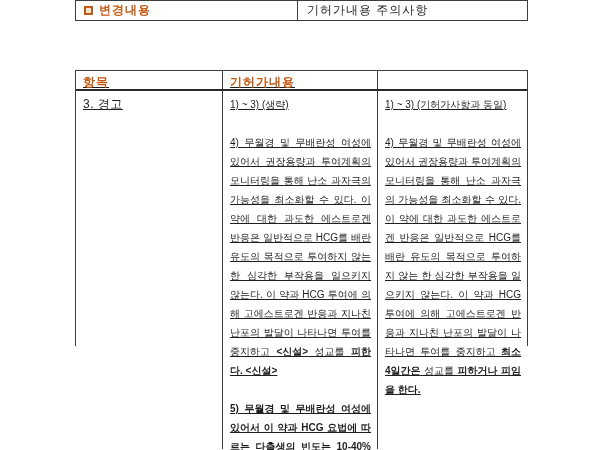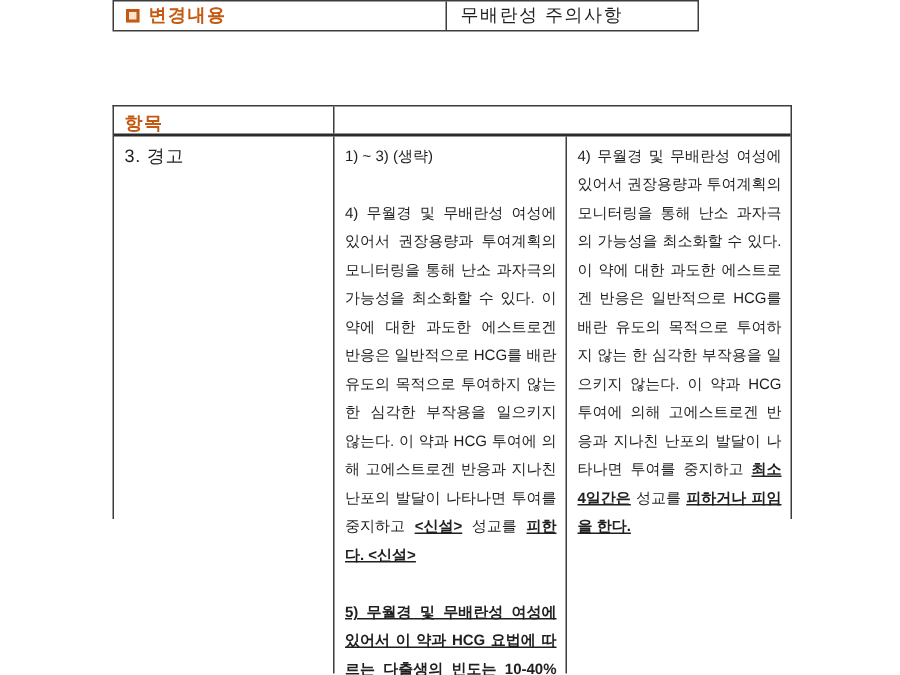--- a/index.html
+++ b/index.html
@@ -5,38 +5,38 @@
   :root { --accent:#c45911; --border:#3d3d3d; --ink:#1f1f1f; }
   * { box-sizing:border-box; margin:0; padding:0; }
   html,body { width:600px; height:450px; }
   body {
     position:relative; overflow:hidden; background:#ffffff;
     font-family:"Liberation Sans","DejaVu Sans",sans-serif; color:var(--ink);
   }
 
   
   .change-table {
-    position:absolute; left:75px; top:0; width:391px; height:21px;
+    position:absolute; left:75px; top:0; width:453px; height:21px;
     border:1px solid var(--border); display:flex; background:#fff;
   }
   .change-cell-label {
     width:222px; border-right:1px solid var(--border);
     display:flex; align-items:center; gap:6px; padding:0 8px;
   }
   .sq-icon {
     width:9px; height:9px; border:2px solid var(--accent);
     background:#fbe4d5; display:inline-block; flex:0 0 auto;
   }
   .change-label { color:var(--accent); font-weight:bold; font-size:12px; letter-spacing:1px; }
   .change-cell-value { flex:1; display:flex; align-items:center; padding:0 9px; font-size:12px; letter-spacing:1px; }
 
   
   .main-table {
     position:absolute; left:75px; top:70px; width:453px; height:276px;
-    border:1px solid var(--border); border-bottom:none; background:#fff;
+    border:1px solid var(--border); border-bottom:none; background:#fff;text-decoration:underline;
   }
   .hrow { display:flex; height:20px; border-bottom:2px solid #2b2b2b; }
   .hcell {
     font-size:12px; font-weight:bold; color:var(--accent);
     padding:3px 0 0 7px; letter-spacing:1px;
   }
   .brow { display:flex; height:358px; }
   .c1 { width:147px; border-right:1px solid var(--border); }
   .c2 { width:155px; border-right:1px solid var(--border); }
   .c3 { flex:1; }
@@ -49,37 +49,39 @@
   .para u { text-decoration:underline; }
 </style>
 </head>
 <body>
 
 <div class="change-table">
   <div class="change-cell-label">
     <span class="sq-icon"></span>
     <span class="change-label">변경내용</span>
   </div>
-  <div class="change-cell-value">무배란성 주의사항</div>
+  <div class="change-cell-value">기허가내용 주의사항</div>
 </div>
 
 <div class="main-table">
   <div class="hrow">
     <div class="hcell c1">항목</div>
+    <div class="hcell c2">기허가내용</div>
   </div>
 
   <div class="brow">
     <div class="c1 pad">
       <div class="itemtext">3. 경고</div>
     </div>
 
     <div class="c2 pad doc">
       <p class="para">1) ~ 3) (생략)</p>
       <p class="para">4) 무월경 및 무배란성 여성에 있어서 권장용량과 투여계획의 모니터링을 통해 난소 과자극의 가능성을 최소화할 수 있다. 이 약에 대한 과도한 에스트로겐 반응은 일반적으로 HCG를 배란 유도의 목적으로 투여하지 않는 한 심각한 부작용을 일으키지 않는다. 이 약과 HCG 투여에 의해 고에스트로겐 반응과 지나친 난포의 발달이 나타나면 투여를 중지하고 <b><u>&lt;신설&gt;</u></b> 성교를 <b><u>피한다. &lt;신설&gt;</u></b></p>
       <p class="para"><b><u>5) 무월경 및 무배란성 여성에 있어서 이 약과 HCG 요법에 따르는 다출생의 빈도는 10-40% 로 보고되었다. 그러나</u></b></p>
     </div>
 
     <div class="c3 pad doc">
+      <p class="para">1) ~ 3) (기허가사항과 동일)</p>
       <p class="para">4) 무월경 및 무배란성 여성에 있어서 권장용량과 투여계획의 모니터링을 통해 난소 과자극의 가능성을 최소화할 수 있다. 이 약에 대한 과도한 에스트로겐 반응은 일반적으로 HCG를 배란 유도의 목적으로 투여하지 않는 한 심각한 부작용을 일으키지 않는다. 이 약과 HCG 투여에 의해 고에스트로겐 반응과 지나친 난포의 발달이 나타나면 투여를 중지하고 <b><u>최소 4일간은</u></b> 성교를 <b><u>피하거나 피임을 한다.</u></b></p>
 
     </div>
   </div>
 </div>
 
 </body></html>

